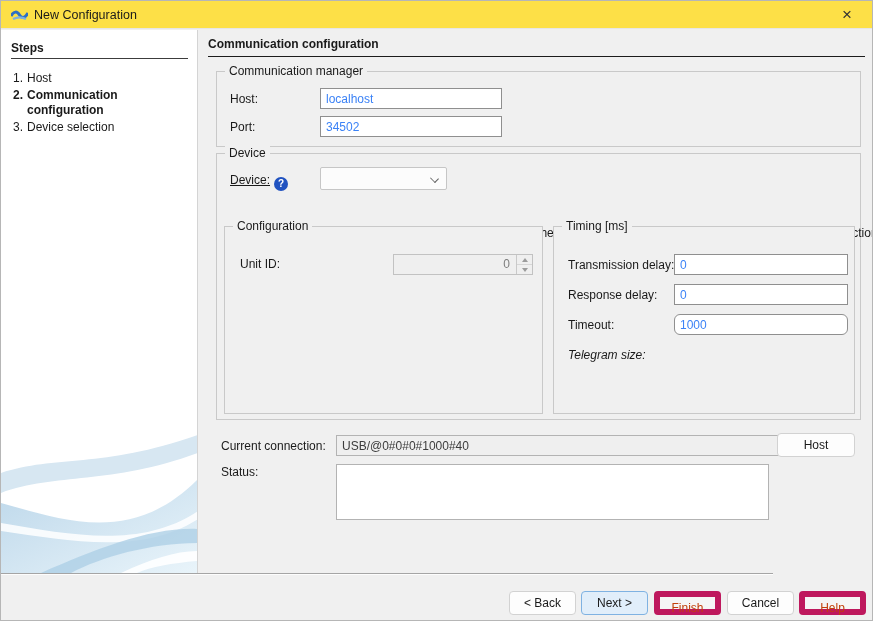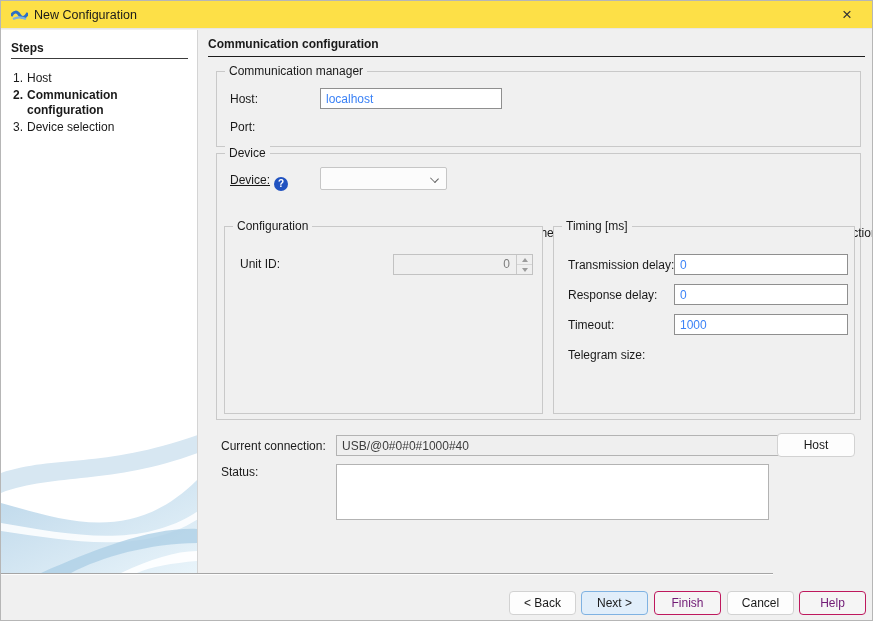--- a/index.html
+++ b/index.html
@@ -79,40 +79,40 @@
   .spin-btn { flex:1; display:flex; align-items:center; justify-content:center; }
   .spin-btn + .spin-btn { border-top:1px solid #d6d6d6; }
   .tri-up { width:0; height:0; border-left:3px solid transparent; border-right:3px solid transparent;
             border-bottom:4px solid #9b9b9b; }
   .tri-down { width:0; height:0; border-left:3px solid transparent; border-right:3px solid transparent;
               border-top:4px solid #9b9b9b; }
 
   
   .timing-label-0 { left:14px; top:31px; } .timing-input-0 { left:120px; top:27px; width:174px; }
   .timing-label-1 { left:14px; top:61px; } .timing-input-1 { left:120px; top:57px; width:174px; }
-  .timing-label-2 { left:14px; top:91px; } .timing-input-2 { left:120px; top:87px; width:174px; }
-  .timing-label-3 { left:14px; top:121px; } .timing-input-3 { left:120px; top:117px; width:174px; }
+  .timing-label-2 { left:14px; top:91px; } .timing-input-2 { left:120px; top:87px; width:174px;border-radius:6px; }
+  .timing-label-3 { left:14px; top:121px;font-style:italic; } .timing-input-3 { left:120px; top:117px; width:174px; }
 
   
   #conn-label { left:22px; top:410px; }
   #conn-field { left:137px; top:406px; width:468px; }
   #test-btn { position:absolute; left:578px; top:404px; width:78px; height:24px; }
   #status-label { left:22px; top:436px; }
   #status-area { position:absolute; left:137px; top:435px; width:433px; height:56px; background:#ffffff;
                  border:1px solid #b3b3b3; resize:none; outline:none;
                  font-family:"Liberation Sans", sans-serif; font-size:12px; }
 
   
   .footer { position:absolute; left:0; top:572px; width:772px; height:49px; background:#f0f0f0;
             border-top:1px solid #a5a5a5; box-shadow:inset 0 1px 0 #fdfdfd; }
   .btn { position:absolute; top:17px; width:67px; height:24px; border-radius:4px; text-align:center;
          line-height:22px; font-size:12px; cursor:pointer; }
   .btn-normal { background:#fdfdfd; border:1px solid #d2d2d2; color:#1a1a1a; }
   .btn-default { background:#e1eefa; border:1px solid #7fb2e2; color:#1a1a1a; }
-  .btn-disabled { background:#f5f5f5; border:1px solid #be185d; color:#701a75; cursor:default; }
+  .btn-disabled { background:#f5f5f5; border:6px solid #be185d; color:#c2410c; cursor:default; }
   #btn-back { left:508px; } #btn-next { left:580px; } #btn-finish { left:653px; }
   #btn-cancel { left:726px; } #btn-help { left:798px; }
 </style>
 </head>
 <body>
 
 <div class="window">
 
   <div class="titlebar">
     <svg class="app-icon" viewBox="0 0 17 14">
@@ -157,20 +157,21 @@
 
   <div class="main">
     <div class="main-header">Communication configuration</div>
     <div class="main-rule"></div>
 
     <div class="groupbox" id="group-comm">
       <span class="legend">Communication manager</span>
       <span class="field-label" style="left:13px; top:20px;">Host:</span>
       <input class="text-input" style="left: 103px; top: 16px; width: 182px;" value="localhost">
       <span class="field-label" style="left:13px; top:48px;">Port:</span>
+      <input class="text-input" style="left: 103px; top: 44px; width: 182px;" value="34502">
     </div>
 
     <div class="groupbox" id="group-device">
       <span class="legend">Device</span>
 
       <span class="field-label" style="left:13px; top:19px;text-decoration:underline;"><span>Device:</span><span class="help-icon">?</span></span>
       <div class="combo">
         <span></span>
         <span class="combo-chevron"></span>
       </div>

